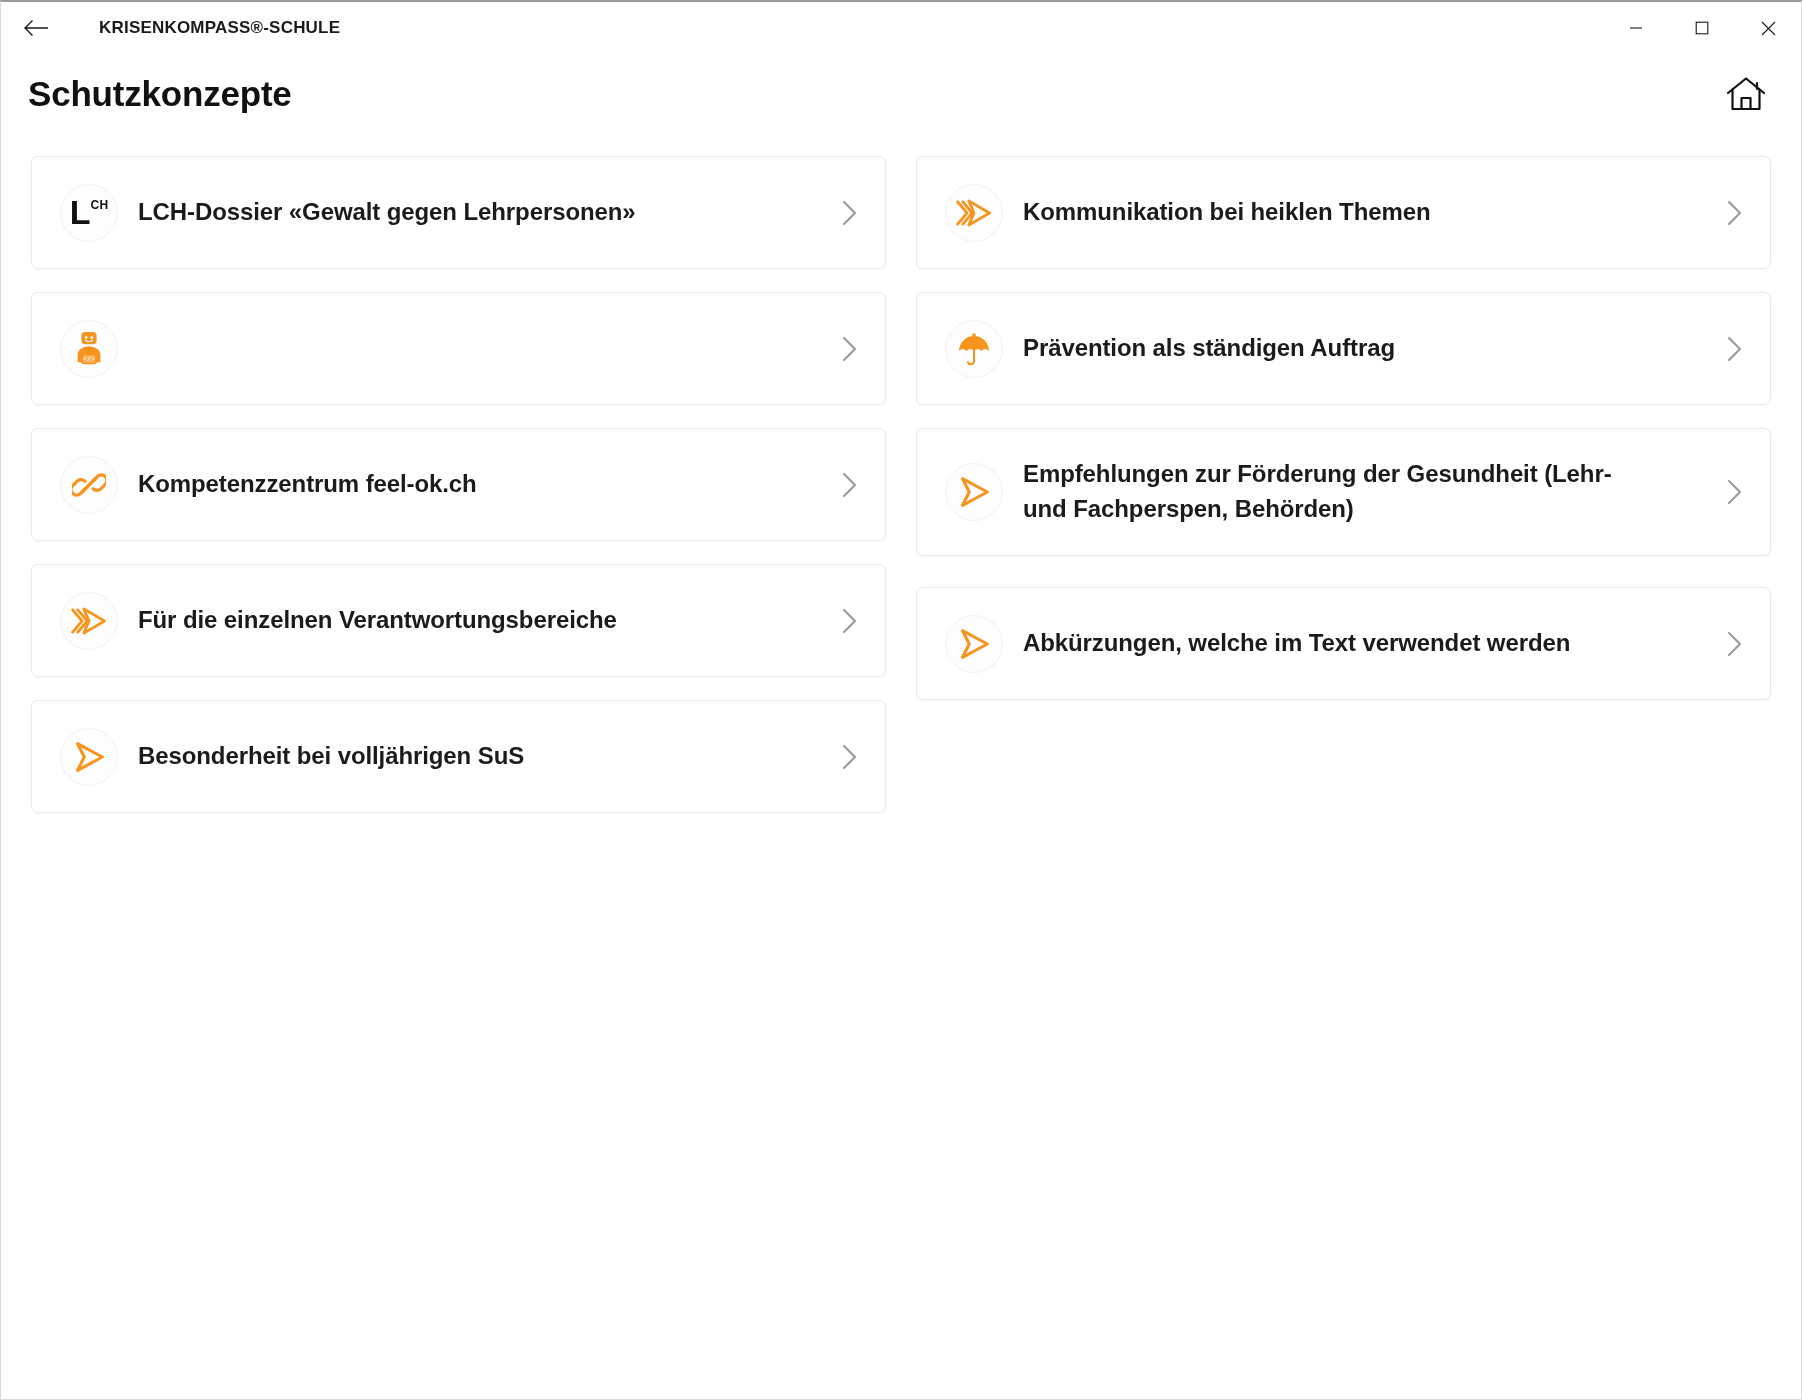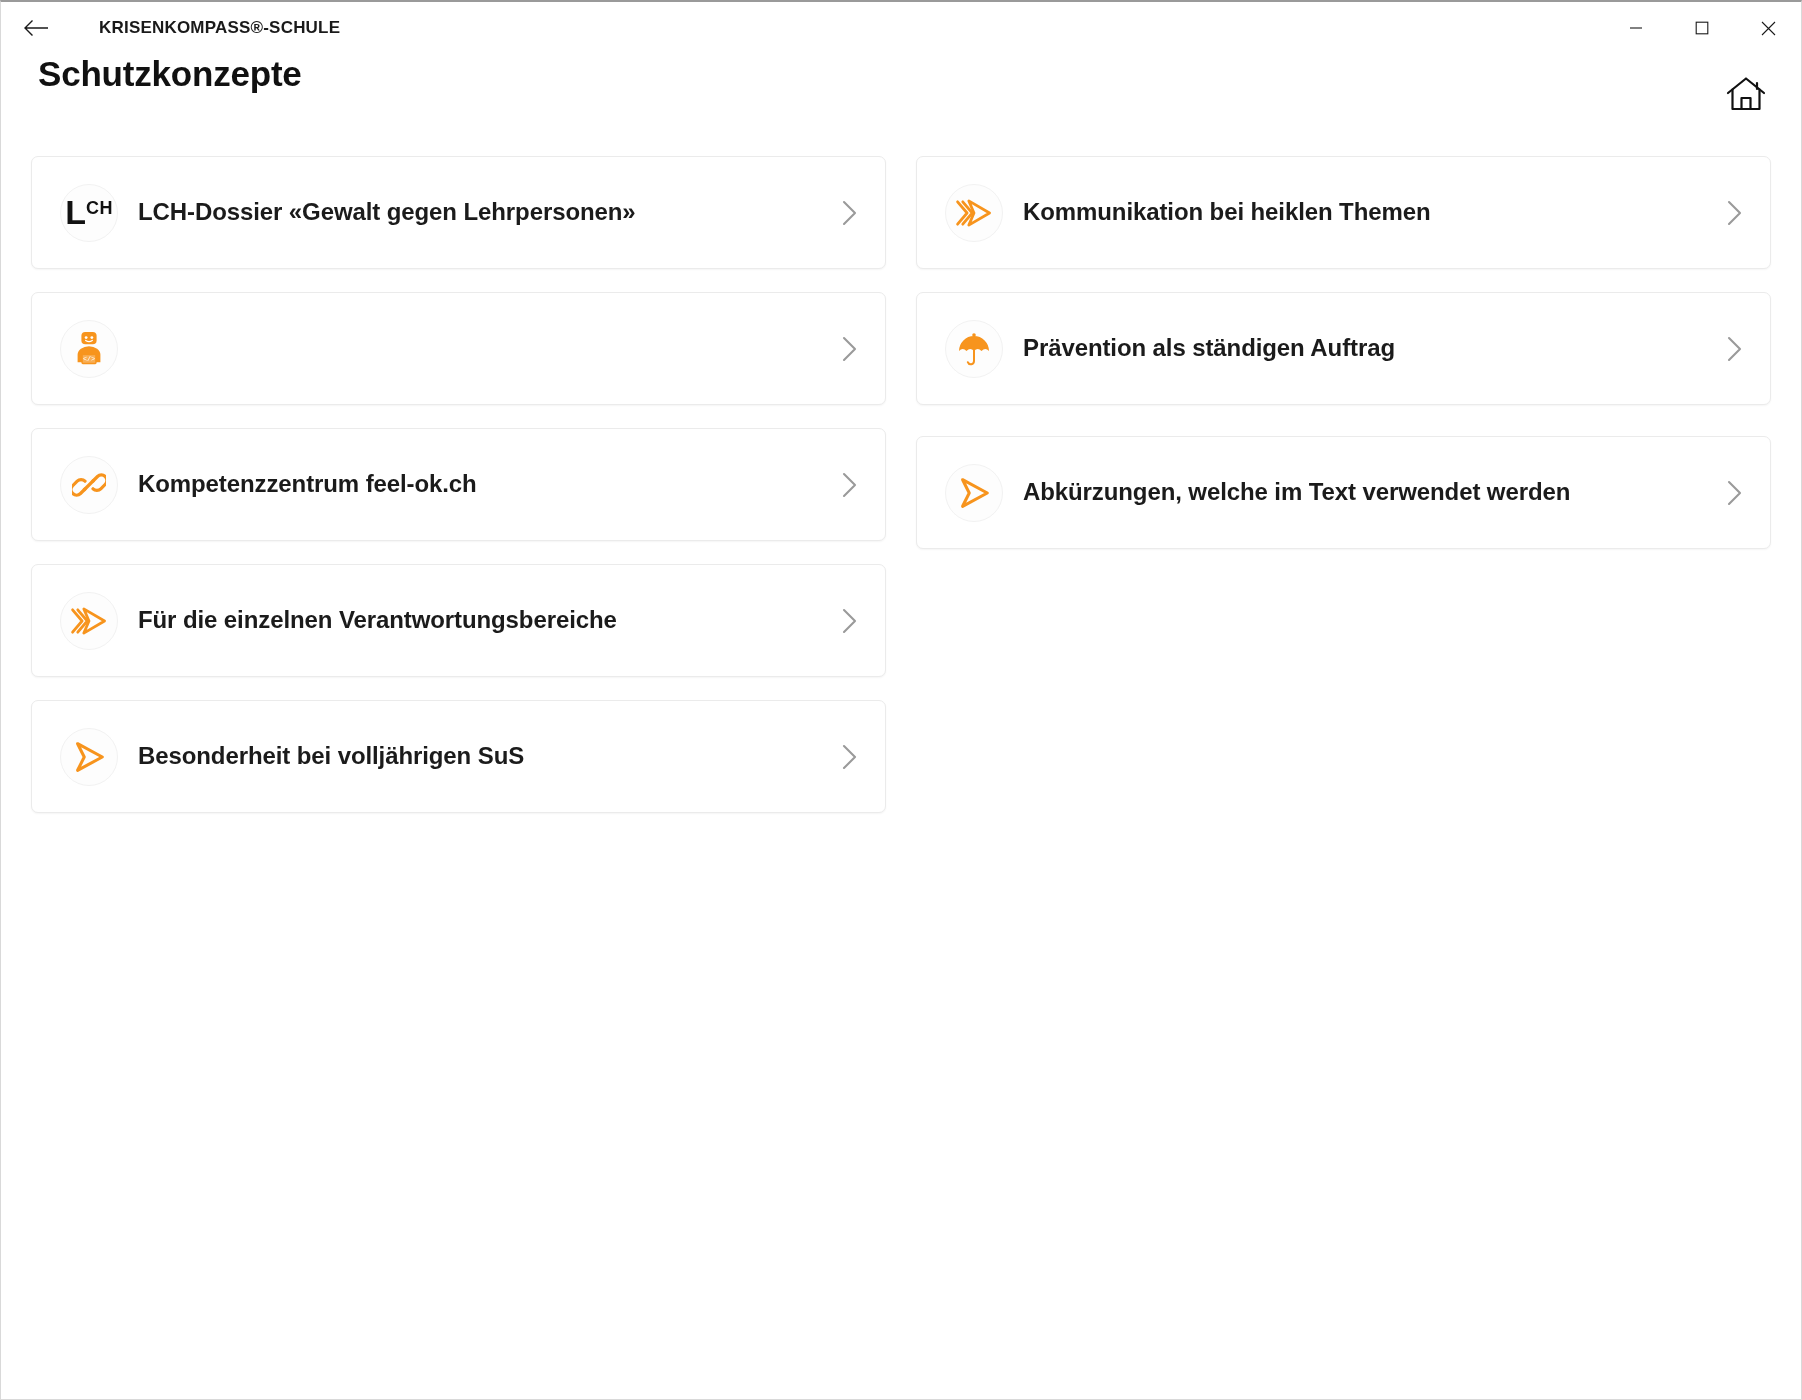--- a/index.html
+++ b/index.html
@@ -48,23 +48,23 @@
   .win-btn {
     width: 66px; height: 52px;
     display: flex; align-items: center; justify-content: center;
     cursor: pointer;
   }
 
   
   .page-header {
     position: relative;
     height: 80px;
-    padding: 0 37px;
-    display: flex;
-    align-items: flex-start;
+    padding: 0 27px;
+    display: flex;
+    align-items: center;
   }
   .page-title {
     font-size: 35px;
     font-weight: bold;
     color: #111111;
     letter-spacing: -0.2px;
   }
   .home-btn {
     position: absolute;
     right: 28px; top: 50%;
@@ -131,21 +131,21 @@
     line-height: 1;
     color: #111111;
   }
   .lch .l {
     font-size: 34px;
     font-weight: bold;
     font-family: "Liberation Sans", sans-serif;
     line-height: 0.85;
   }
   .lch .ch {
-    font-size: 18px;
+    font-size: 12px;
     font-weight: bold;
     letter-spacing: 0.3px;
     margin-top: 1px;
   }
 
   
   .scroll-shadow {
     position: absolute;
     left: 30px;
     width: 855px;
@@ -317,20 +317,33 @@
             </svg>
           </div>
           <div class="card-label">Prävention als ständigen Auftrag</div>
           <div class="chevron">
             <svg width="18" height="28" viewBox="0 0 18 28">
                 <path d="M3 3 L14 14 L3 25" fill="none" stroke="#9a9a9a" stroke-width="2.1" stroke-linecap="round" stroke-linejoin="round"></path>
               </svg>
           </div>
         </div>
 
+        <div class="card" style="min-height:128px;">
+          <div class="card-icon">
+            <svg width="38" height="38" viewBox="0 0 40 40">
+              <path d="M8 6 L34 20 L8 34 L15 20 Z" fill="none" stroke="#F7941D" stroke-width="3.2" stroke-linejoin="round"></path>
+            </svg>
+          </div>
+          <div class="card-label" style="max-width:600px;">Empfehlungen zur Förderung der Gesundheit (Lehr- und Fachperspen, Behörden)</div>
+          <div class="chevron">
+            <svg width="18" height="28" viewBox="0 0 18 28">
+                <path d="M3 3 L14 14 L3 25" fill="none" stroke="#9a9a9a" stroke-width="2.1" stroke-linecap="round" stroke-linejoin="round"></path>
+              </svg>
+          </div>
+        </div>
 
         <div class="card" style="margin-top:8px;">
           <div class="card-icon">
             <svg width="38" height="38" viewBox="0 0 40 40">
               <path d="M8 6 L34 20 L8 34 L15 20 Z" fill="none" stroke="#F7941D" stroke-width="3.2" stroke-linejoin="round"></path>
             </svg>
           </div>
           <div class="card-label">Abkürzungen, welche im Text verwendet werden</div>
           <div class="chevron">
             <svg width="18" height="28" viewBox="0 0 18 28">

